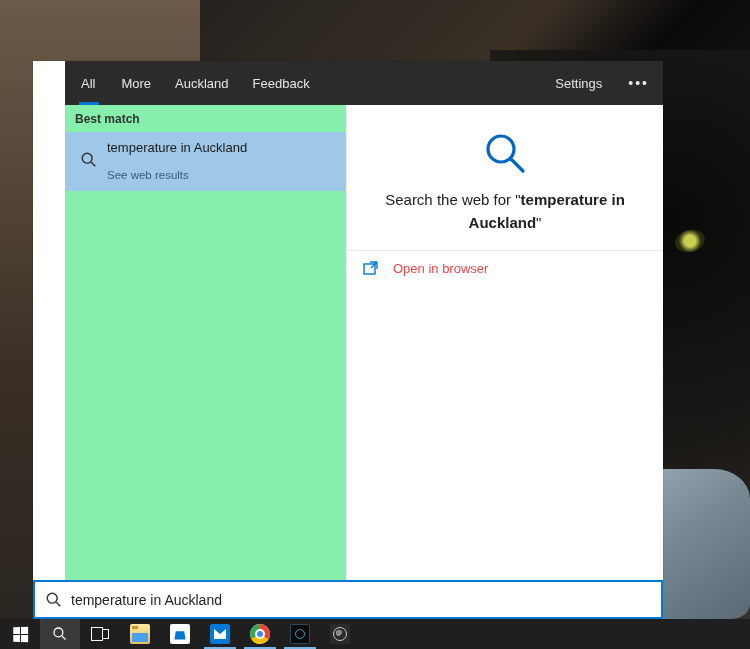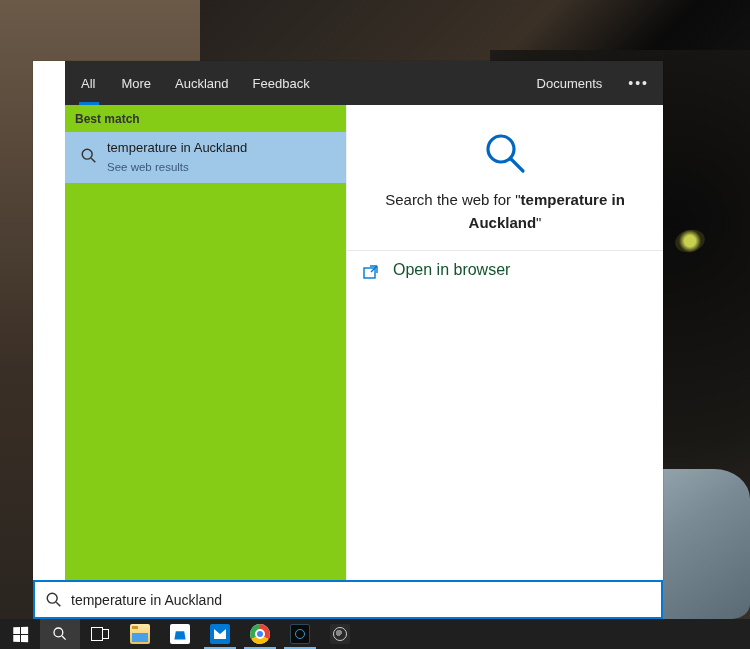--- a/index.html
+++ b/index.html
@@ -28,37 +28,37 @@
     }
     .tab { padding: 0 12px; display: flex; align-items: center; cursor: pointer; position: relative; }
     .tab:first-child { padding-left: 16px; padding-right:14px;}
     .tab.active::after { content:""; position:absolute; left:10px; right:10px; bottom:0; height:3px; background:#0078d4;}
     .tab.active:first-child::after{left:14px; right:10px;}
     .tabs-spacer { flex:1; }
     .chev { width:0;height:0;border-left:4px solid transparent;border-right:4px solid transparent;border-top:5px solid #e6e6e6;margin-left:6px;}
     .dots { letter-spacing:2px; font-size:14px; padding:0 14px; display:flex; align-items:center; cursor:pointer;}
 
     .panel-body { flex:1; display:flex; }
-    .left-col { width: 281px; background:#84cc16; display:flex; flex-direction:column; }
+    .left-col { width: 281px; background:#86efac; display:flex; flex-direction:column; }
     .section-hdr { font-size:12px; font-weight:600; color:#333; padding:7px 10px 6px; }
     .result-item { background:#9fc8e8; display:flex; align-items:center; padding:8px 10px 10px; cursor:pointer;}
     .result-icon { width:28px; display:flex; justify-content:center; }
     .mag-s { width:18px; height:18px; }
     .mag-s .c{ fill:none; stroke:#333; stroke-width:1.6;}
     .result-txt { margin-left:4px; }
     .rt-title { font-size:13px; color:#1a1a1a; line-height:1.3;}
-    .rt-sub { font-size:11.5px; color:#3a5a78; margin-top:4px;}
+    .rt-sub { font-size:11.5px; color:#3a5a78; margin-top:12px;}
 
     .right-col { flex:1; background:#fff; border-left:1px solid #ededed; display:flex; flex-direction:column;}
     .right-card { margin:0; padding:24px 20px 16px; border-bottom:1px solid #e8e8e8; text-align:center;}
     .big-mag { width:48px; height:48px; margin:0 auto 12px; display:block;}
     .big-mag .c{ fill:none; stroke:#0067c0; stroke-width:3.2; stroke-linecap:round;}
     .search-phrase { font-size:15px; color:#222; line-height:1.5;}
     .search-phrase .q { font-weight:700; }
-    .action-row { display:flex; align-items:flex-end; padding:10px 16px; cursor:pointer; font-size:16px; color:#14532d;}
+    .action-row { display:flex; align-items:flex-start; padding:10px 16px; cursor:pointer; font-size:13px; color:#ef4444;}
     .open-icn { width:16px; height:14px; margin-right:14px; position:relative;}
     .open-icn svg{width:16px;height:14px;}
     .open-icn .s{ fill:none; stroke:#0078d4; stroke-width:1.4;}
 
     .search-box {
       position:absolute; left:33px; top:580px; width:630px; height:39px;
       background:#fff; border:2px solid #0078d4; z-index:3;
       display:flex; align-items:center; padding:0 8px 0 10px;
     }
     .sb-icon{width:18px;height:18px;flex:none;}
@@ -105,21 +105,21 @@
     <div class="bg-cloth"></div>
 </div>
 
 <div class="search-panel">
   <div class="tabs-bar">
     <div class="tab active">All</div>
     <div class="tab">More</div>
     <div class="tab">Auckland</div>
     <div class="tab">Feedback</div>
     <div class="tabs-spacer"></div>
-    <div class="tab">Documents</div>
+    <div class="tab">Settings</div>
     <div class="dots">•••</div>
   </div>
 
   <div class="panel-body">
     <div class="left-col">
       <div class="section-hdr">Best match</div>
       <div class="result-item">
         <div class="result-icon">
           <svg class="mag-s" viewBox="0 0 20 20">
               <circle class="c" cx="8" cy="8" r="5.5"></circle>

